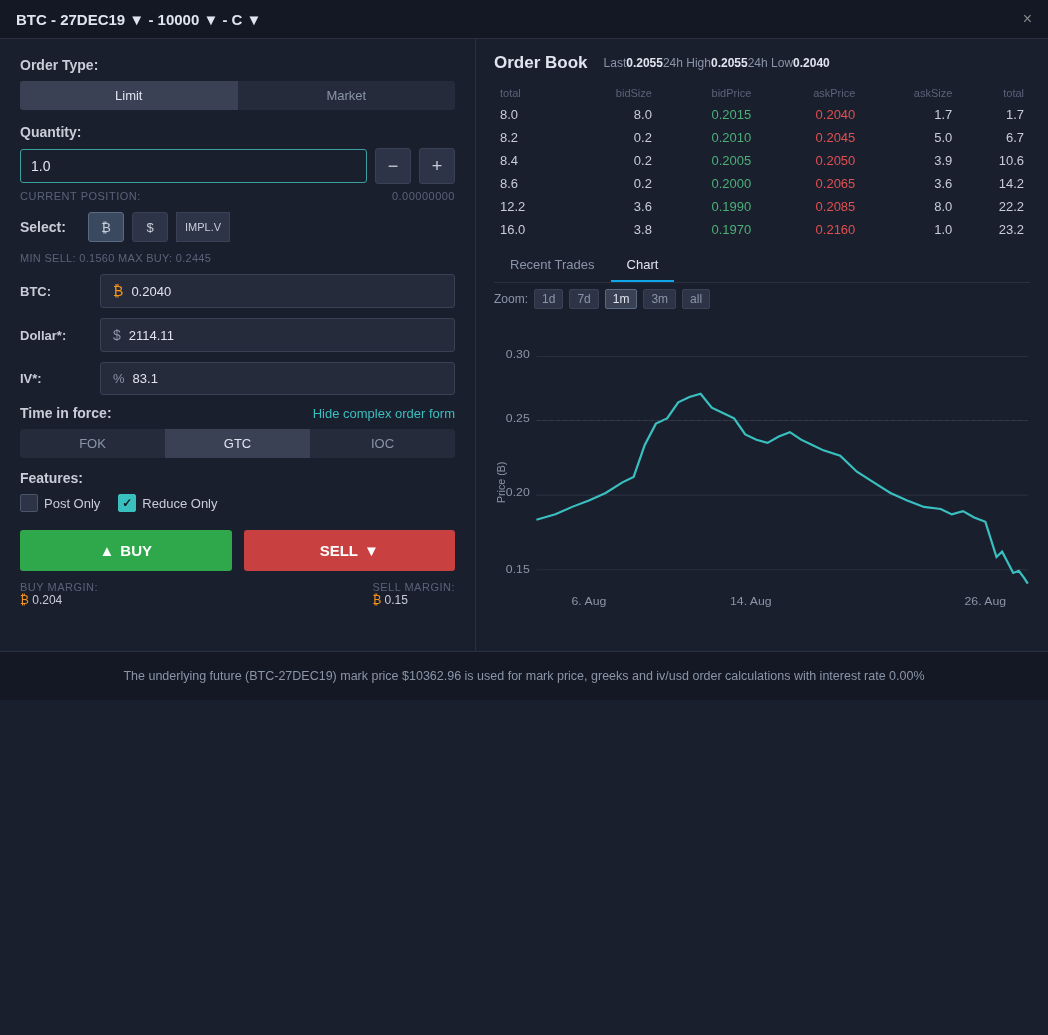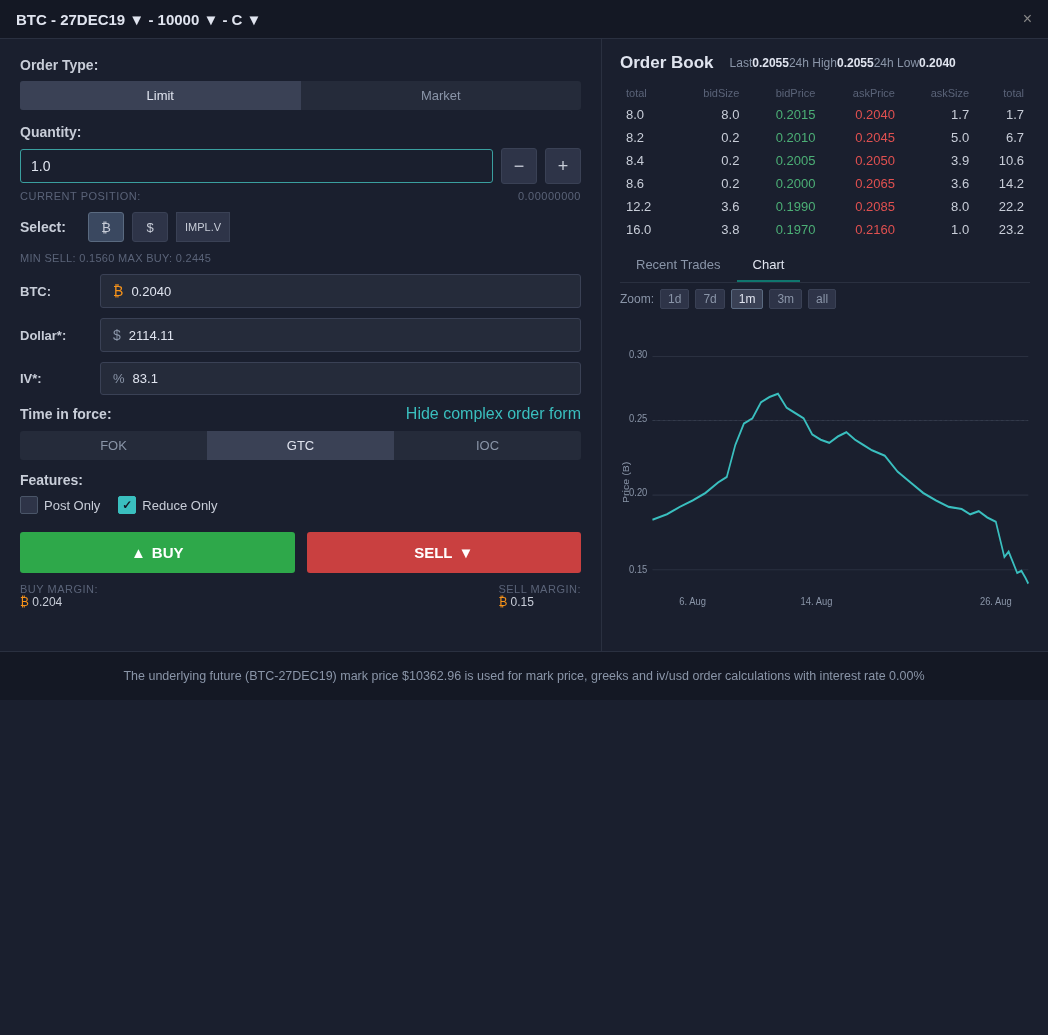--- a/index.html
+++ b/index.html
@@ -33,21 +33,21 @@
       border: none;
     }
 
     .main-content {
       display: flex;
       padding: 0;
     }
 
     
     .left-panel {
-      width: 602px;
+      width: 476px;
       padding: 18px 20px;
       border-right: 1px solid #2a3040;
     }
 
     .order-type-label {
       color: #c8cdd8;
       font-size: 14px;
       margin-bottom: 8px;
       font-weight: bold;
     }
@@ -213,21 +213,21 @@
       justify-content: space-between;
       margin-bottom: 8px;
     }
     .tif-label {
       color: #c8cdd8;
       font-size: 14px;
       font-weight: bold;
     }
     .hide-complex-link {
       color: #3abfbf;
-      font-size: 16px;
+      font-size: 13px;
       cursor: pointer;
       text-decoration: none;
     }
 
     .tif-toggle {
       display: flex;
       background: #252b3a;
       border-radius: 3px;
       overflow: hidden;
       margin-bottom: 12px;
@@ -404,21 +404,21 @@
     }
     .chart-tab {
       padding: 8px 16px;
       cursor: pointer;
       font-size: 13px;
       color: #8a95a8;
       border-bottom: 2px solid transparent;
     }
     .chart-tab.active {
       color: #e0e4ef;
-      border-bottom: 2px solid #0f766e;
+      border-bottom: 2px solid #0ea5e9;
     }
 
     .zoom-row {
       display: flex;
       align-items: center;
       gap: 6px;
       margin-bottom: 8px;
     }
     .zoom-label {
       color: #8a95a8;

